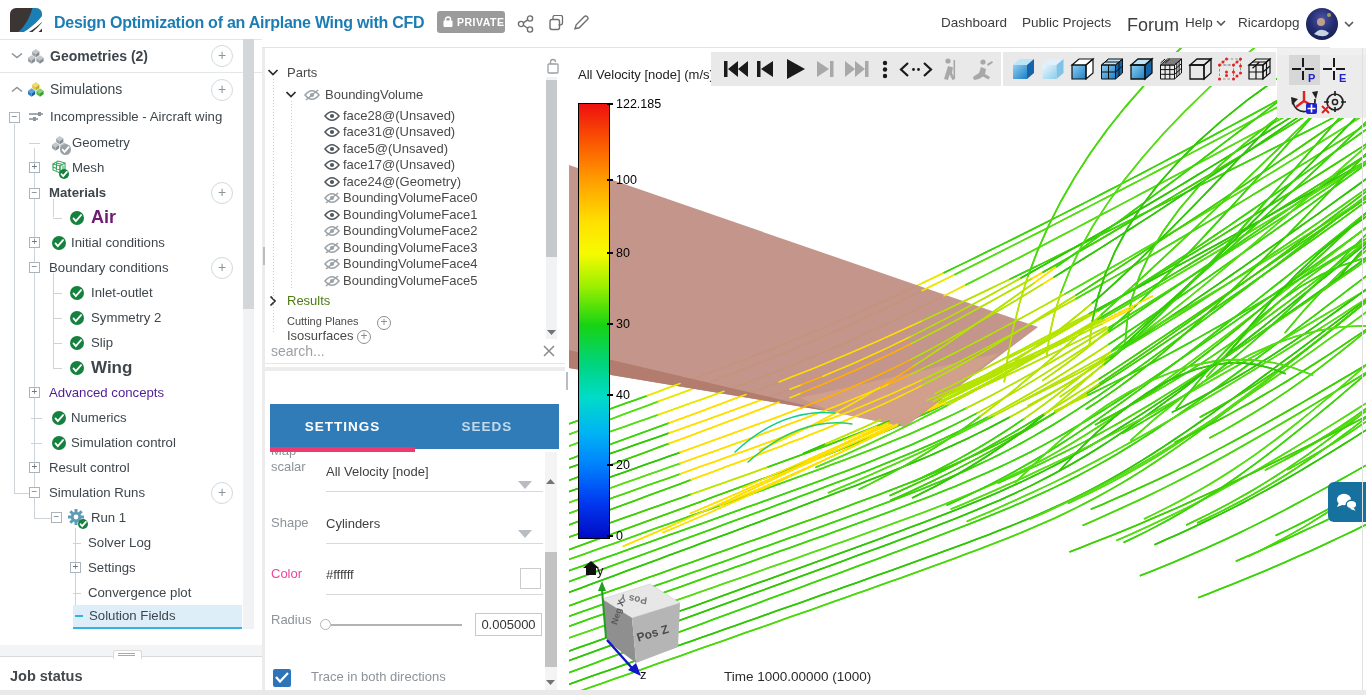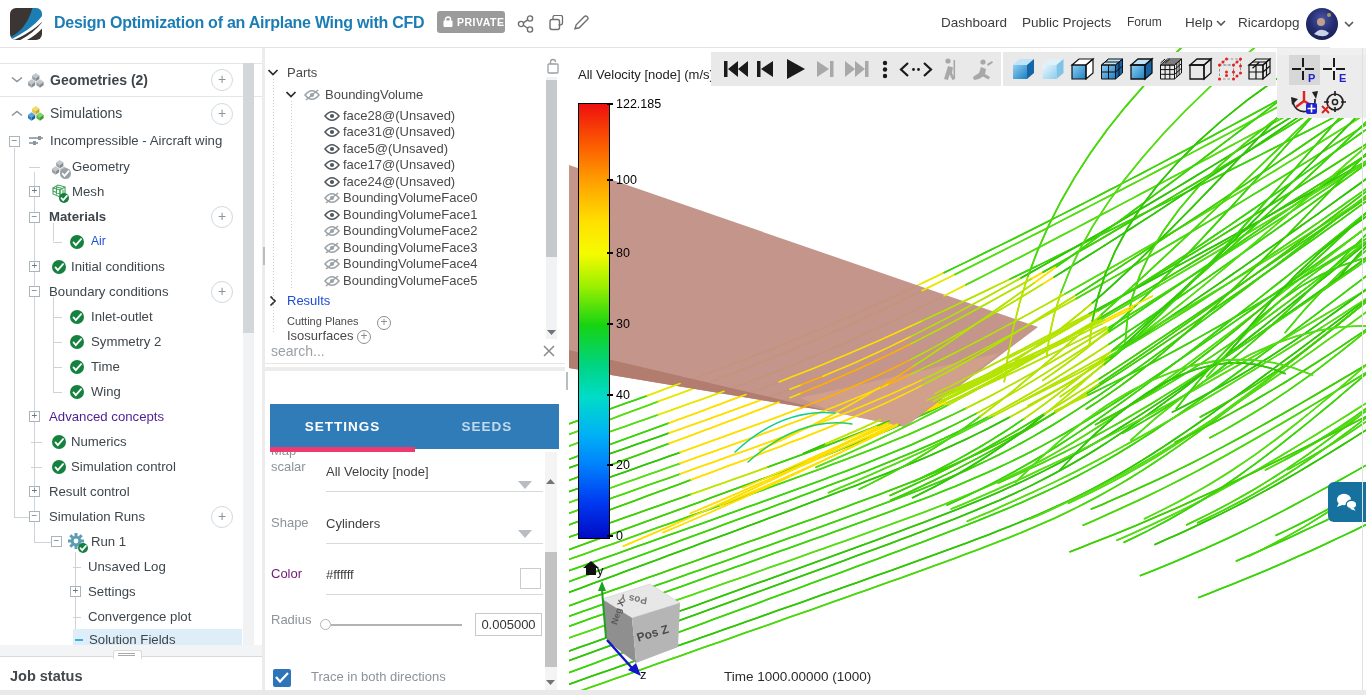--- a/index.html
+++ b/index.html
@@ -618,21 +618,21 @@
         <circle cx="13" cy="14.5" r="2.6"></circle>
         <circle cx="4" cy="9" r="2.6"></circle>
 <path d="M6.3,7.8 L10.7,4.9 M6.3,10.2 L10.7,13.3"></path>
 <rect x="33" y="4.5" width="9.5" height="10" rx="2"></rect>
         <path d="M36,4.5 v-2.2 a2,2 0 0 1 2,-2 h5.5 a2,2 0 0 1 2,2 v5.5 a2,2 0 0 1 -2,2 h-2" stroke-width="1.3"></path>
 <path d="M58,13.8 l1.2,-4 8.2,-8.2 a1.6,1.6 0 0 1 2.6,0 l0.4,0.4 a1.6,1.6 0 0 1 0,2.6 l-8.2,8.2 z"></path>
 </g>
     </svg>
 <div style="position:absolute;left:941px;top:15px;font-size:13.5px;color:#3d3d3d">Dashboard</div>
 <div style="position:absolute;left:1022px;top:15px;font-size:13.5px;color:#3d3d3d">Public Projects</div>
-<div style="position:absolute;left:1127px;top:15px;font-size:12px;color:#3d3d3d">Forum</div>
+<div style="position:absolute;left:1127px;top:15px;font-size:18px;color:#3d3d3d">Forum</div>
 <div style="position:absolute;left:1185px;top:15px;font-size:13.5px;color:#3d3d3d">Help</div>
 <svg width="10" height="6" style="position:absolute;left:1216px;top:20px">
       <path d="M1,1 l4,4 4,-4" stroke="#555" stroke-width="1.6" fill="none"></path>
     </svg>
 <div style="position:absolute;left:1238px;top:15px;font-size:13.5px;color:#3d3d3d">Ricardopg</div>
 <svg width="32" height="32" style="position:absolute;left:1306px;top:8px">
 <defs>
         <radialGradient id="av" cx="0.5" cy="0.35" r="0.8">
           <stop offset="0" stop-color="#4a55a8"></stop>
           <stop offset="0.5" stop-color="#232c6e"></stop>
@@ -641,21 +641,21 @@
       </defs>
 <circle cx="16" cy="16" r="16" fill="url(#av)"></circle>
 <circle cx="15" cy="14" r="4" fill="#c0a088"></circle>
       <path d="M8,26 q7,-8 15,-1 q-4,6 -15,1z" fill="#c8d4e4"></path>
 <circle cx="23" cy="7" r="2" fill="#c8b050" opacity="0.8"></circle>
     </svg>
 <svg width="10" height="6" style="position:absolute;left:1344px;top:21px">
       <path d="M1,1 l4,4 4,-4" stroke="#555" stroke-width="1.6" fill="none"></path>
     </svg>
 </div>
-<div style="position:absolute;left:0;top:56px;width:262px;height:597px;background:#fff;overflow:hidden">
+<div style="position:absolute;left:0;top:32px;width:262px;height:597px;background:#fff;overflow:hidden">
     <div style="position:absolute;left:0;top:7px;width:262px;height:1px;background:#e4e7e9"></div>
     <div style="position:absolute;left:0;top:40px;width:262px;height:1px;background:#e4e7e9"></div>
     <svg width="12" height="8" style="position:absolute;left:11px;top:20px">
       <path d="M1,1.5 l5,4 5,-4" stroke="#8a959c" stroke-width="1.6" fill="none"></path>
     </svg>
     <svg width="16" height="15" style="position:absolute;left:28px;top:17px">
       <path d="M4.2,2.6 l3.6,-2.6 3.6,2.6 -3.6,2.6 z" fill="#c2c8cc"></path>
       <path d="M4.2,2.6 l3.6,2.6 v3.4 l-3.6,-2.6 z" fill="#9aa2a8"></path>
       <path d="M11.4,2.6 l-3.6,2.6 v3.4 l3.6,-2.6 z" fill="#848d93"></path>
       <path d="M0,8.8 l3.6,-2.6 3.6,2.6 -3.6,2.6 z" fill="#c2c8cc"></path>
@@ -731,21 +731,21 @@
     <div style="position:absolute;left:72px;top:127.6px;font-size:13.2px;font-weight:normal;color:#3e464c;white-space:nowrap;line-height:15.8px">Mesh</div>
     <div style="position:absolute;left:29px;top:155.5px;width:11px;height:11px;border:1px solid #aab4ba;box-sizing:border-box;font-size:10px;line-height:8px;text-align:center;color:#6a767e;background:#fff">−</div>
     <div style="position:absolute;left:49px;top:153.1px;font-size:13.2px;font-weight:bold;color:#3e464c;white-space:nowrap;line-height:15.8px">Materials</div>
     <div style="position:absolute;left:211px;top:150px;width:22px;height:22px;border:1px solid #d3d9dc;border-radius:50%;box-sizing:border-box;color:#8a959c;font-size:14px;line-height:19px;text-align:center">+</div>
     <div style="position:absolute;left:53px;top:167px;width:1px;height:18px;background:#cdd3d7"></div>
     <div style="position:absolute;left:53px;top:185.5px;width:9px;height:1px;background:#cdd3d7"></div>
     <svg width="14" height="14" style="position:absolute;left:70px;top:178.5px">
       <circle cx="7" cy="7" r="7" fill="#15813f"></circle>
       <path d="M3.5,7.3500000000000005 l2.31,2.66 l5.25,-5.95" stroke="#fff" stroke-width="1.8" fill="none" stroke-linecap="round"></path>
     </svg>
-    <div style="position:absolute;left:91px;top:177.6px;font-size:12px;font-weight:normal;color:#1d4ed8;white-space:nowrap;line-height:15.8px">Air</div>
+    <div style="position:absolute;left:91px;top:177.6px;font-size:18px;font-weight:bold;color:#701a75;white-space:nowrap;line-height:15.8px">Air</div>
     <div style="position:absolute;left:29px;top:205.0px;width:11px;height:11px;border:1px solid #aab4ba;box-sizing:border-box;font-size:10px;line-height:8px;text-align:center;color:#6a767e;background:#fff">+</div>
     <svg width="14" height="14" style="position:absolute;left:52px;top:203.5px">
       <circle cx="7" cy="7" r="7" fill="#15813f"></circle>
       <path d="M3.5,7.3500000000000005 l2.31,2.66 l5.25,-5.95" stroke="#fff" stroke-width="1.8" fill="none" stroke-linecap="round"></path>
     </svg>
     <div style="position:absolute;left:71px;top:202.6px;font-size:13.2px;font-weight:normal;color:#3e464c;white-space:nowrap;line-height:15.8px">Initial conditions</div>
     <div style="position:absolute;left:29px;top:230.0px;width:11px;height:11px;border:1px solid #aab4ba;box-sizing:border-box;font-size:10px;line-height:8px;text-align:center;color:#6a767e;background:#fff">−</div>
     <div style="position:absolute;left:49px;top:227.6px;font-size:13.2px;font-weight:normal;color:#3e464c;white-space:nowrap;line-height:15.8px">Boundary conditions</div>
     <div style="position:absolute;left:211px;top:224.5px;width:22px;height:22px;border:1px solid #d3d9dc;border-radius:50%;box-sizing:border-box;color:#8a959c;font-size:14px;line-height:19px;text-align:center">+</div>
     <div style="position:absolute;left:53px;top:241px;width:1px;height:94.5px;background:#cdd3d7"></div>
@@ -759,27 +759,27 @@
     <svg width="14" height="14" style="position:absolute;left:70px;top:278.5px">
       <circle cx="7" cy="7" r="7" fill="#15813f"></circle>
       <path d="M3.5,7.3500000000000005 l2.31,2.66 l5.25,-5.95" stroke="#fff" stroke-width="1.8" fill="none" stroke-linecap="round"></path>
     </svg>
     <div style="position:absolute;left:91px;top:277.6px;font-size:13.2px;font-weight:normal;color:#3e464c;white-space:nowrap;line-height:15.8px">Symmetry 2</div>
     <div style="position:absolute;left:53px;top:310.5px;width:9px;height:1px;background:#cdd3d7"></div>
     <svg width="14" height="14" style="position:absolute;left:70px;top:303.5px">
       <circle cx="7" cy="7" r="7" fill="#15813f"></circle>
       <path d="M3.5,7.3500000000000005 l2.31,2.66 l5.25,-5.95" stroke="#fff" stroke-width="1.8" fill="none" stroke-linecap="round"></path>
     </svg>
-    <div style="position:absolute;left:91px;top:302.6px;font-size:13.2px;font-weight:normal;color:#3e464c;white-space:nowrap;line-height:15.8px">Time</div>
+    <div style="position:absolute;left:91px;top:302.6px;font-size:13.2px;font-weight:normal;color:#3e464c;white-space:nowrap;line-height:15.8px">Slip</div>
     <div style="position:absolute;left:53px;top:335.5px;width:9px;height:1px;background:#cdd3d7"></div>
     <svg width="14" height="14" style="position:absolute;left:70px;top:328.5px">
       <circle cx="7" cy="7" r="7" fill="#15813f"></circle>
       <path d="M3.5,7.3500000000000005 l2.31,2.66 l5.25,-5.95" stroke="#fff" stroke-width="1.8" fill="none" stroke-linecap="round"></path>
     </svg>
-    <div style="position:absolute;left:91px;top:327.6px;font-size:13px;font-weight:normal;color:#3e464c;white-space:nowrap;line-height:15.8px">Wing</div>
+    <div style="position:absolute;left:91px;top:327.6px;font-size:17px;font-weight:bold;color:#3e464c;white-space:nowrap;line-height:15.8px">Wing</div>
     <div style="position:absolute;left:29px;top:355.0px;width:11px;height:11px;border:1px solid #aab4ba;box-sizing:border-box;font-size:10px;line-height:8px;text-align:center;color:#6a767e;background:#fff">+</div>
     <div style="position:absolute;left:49px;top:352.6px;font-size:13.2px;font-weight:normal;color:#4c1d95;white-space:nowrap;line-height:15.8px">Advanced concepts</div>
     <svg width="14" height="14" style="position:absolute;left:52px;top:378.5px">
       <circle cx="7" cy="7" r="7" fill="#15813f"></circle>
       <path d="M3.5,7.3500000000000005 l2.31,2.66 l5.25,-5.95" stroke="#fff" stroke-width="1.8" fill="none" stroke-linecap="round"></path>
     </svg>
     <div style="position:absolute;left:71px;top:377.6px;font-size:13.2px;font-weight:normal;color:#3e464c;white-space:nowrap;line-height:15.8px">Numerics</div>
     <svg width="14" height="14" style="position:absolute;left:52px;top:403.5px">
       <circle cx="7" cy="7" r="7" fill="#15813f"></circle>
       <path d="M3.5,7.3500000000000005 l2.31,2.66 l5.25,-5.95" stroke="#fff" stroke-width="1.8" fill="none" stroke-linecap="round"></path>
@@ -806,21 +806,21 @@
       <circle cx="9" cy="9" r="2.4" fill="#fff"></circle>
     </svg>
     <svg width="10" height="10" style="position:absolute;left:78px;top:487px">
       <circle cx="5" cy="5" r="5" fill="#15813f"></circle>
       <path d="M2.5,5.25 l1.6500000000000001,1.9 l3.75,-4.25" stroke="#fff" stroke-width="1.8" fill="none" stroke-linecap="round"></path>
     </svg>
     <div style="position:absolute;left:91px;top:477.6px;font-size:13.2px;font-weight:normal;color:#3e464c;white-space:nowrap;line-height:15.8px">Run 1</div>
     <div style="position:absolute;left:75px;top:496px;width:1px;height:88px;background:#cdd3d7"></div>
     <div style="position:absolute;left:73px;top:510.5px;width:8px;height:1px;background:#cdd3d7"></div>
     <div style="position:absolute;left:73px;top:560.5px;width:8px;height:1px;background:#cdd3d7"></div>
-    <div style="position:absolute;left:88px;top:502.6px;font-size:13.2px;font-weight:normal;color:#3e464c;white-space:nowrap;line-height:15.8px">Unsaved Log</div>
+    <div style="position:absolute;left:88px;top:502.6px;font-size:13.2px;font-weight:normal;color:#3e464c;white-space:nowrap;line-height:15.8px">Solver Log</div>
     <div style="position:absolute;left:88px;top:527.6px;font-size:13.2px;font-weight:normal;color:#3e464c;white-space:nowrap;line-height:15.8px">Settings</div>
     <div style="position:absolute;left:88px;top:552.6px;font-size:13.2px;font-weight:normal;color:#3e464c;white-space:nowrap;line-height:15.8px">Convergence plot</div>
     <div style="position:absolute;left:70px;top:530.0px;width:11px;height:11px;border:1px solid #aab4ba;box-sizing:border-box;font-size:10px;line-height:8px;text-align:center;color:#6a767e;background:#fff">+</div>
     <div style="position:absolute;left:73px;top:573px;width:169px;height:22px;background:#ddeef8"></div>
     <div style="position:absolute;left:73px;top:595px;width:169px;height:2px;background:#35b1e4"></div>
     <div style="position:absolute;left:75px;top:583px;width:8px;height:2px;background:#35b1e4"></div>
     <div style="position:absolute;left:89px;top:576.1px;font-size:13.2px;font-weight:normal;color:#3e464c;white-space:nowrap;line-height:15.8px">Solution Fields</div>
     <div style="position:absolute;left:243px;top:7px;width:11px;height:590px;background:#f1f2f3"></div>
     <div style="position:absolute;left:243px;top:7px;width:11px;height:270px;background:#d4d7d9"></div>
   </div>
@@ -869,21 +869,21 @@
     <div style="position:absolute;left:78px;top:92.5px;font-size:13px;color:#4a4a4a;white-space:nowrap;line-height:16px">face5@(Unsaved)</div>
     <svg width="16" height="12" style="position:absolute;left:59px;top:111.0px">
       <path d="M1,6 q7,-8.5 14,0 q-7,8.5 -14,0 z" fill="none" stroke="#4f565c" stroke-width="1.5"></path>
       <circle cx="8" cy="6" r="2.1" fill="#4f565c"></circle>
     </svg>
     <div style="position:absolute;left:78px;top:109.0px;font-size:13px;color:#4a4a4a;white-space:nowrap;line-height:16px">face17@(Unsaved)</div>
     <svg width="16" height="12" style="position:absolute;left:59px;top:127.5px">
       <path d="M1,6 q7,-8.5 14,0 q-7,8.5 -14,0 z" fill="none" stroke="#4f565c" stroke-width="1.5"></path>
       <circle cx="8" cy="6" r="2.1" fill="#4f565c"></circle>
     </svg>
-    <div style="position:absolute;left:78px;top:125.5px;font-size:13px;color:#4a4a4a;white-space:nowrap;line-height:16px">face24@(Unsaved)</div>
+    <div style="position:absolute;left:78px;top:125.5px;font-size:13px;color:#4a4a4a;white-space:nowrap;line-height:16px">face24@(Geometry)</div>
     <svg width="16" height="12" style="position:absolute;left:59px;top:144.0px">
       <path d="M1,6 q7,-8.5 14,0 q-7,8.5 -14,0 z" fill="none" stroke="#9aa2a8" stroke-width="1.5"></path>
       <circle cx="8" cy="6" r="2.1" fill="#9aa2a8"></circle>
       <line x1="2" y1="11" x2="14" y2="1" stroke="#9aa2a8" stroke-width="1.5"></line>
     </svg>
     <div style="position:absolute;left:78px;top:142.0px;font-size:13px;color:#4a4a4a;white-space:nowrap;line-height:16px">BoundingVolumeFace0</div>
     <svg width="16" height="12" style="position:absolute;left:59px;top:160.5px">
       <path d="M1,6 q7,-8.5 14,0 q-7,8.5 -14,0 z" fill="none" stroke="#4f565c" stroke-width="1.5"></path>
       <circle cx="8" cy="6" r="2.1" fill="#4f565c"></circle>
     </svg>
@@ -908,21 +908,21 @@
     <div style="position:absolute;left:78px;top:208.0px;font-size:13px;color:#4a4a4a;white-space:nowrap;line-height:16px">BoundingVolumeFace4</div>
     <svg width="16" height="12" style="position:absolute;left:59px;top:226.5px">
       <path d="M1,6 q7,-8.5 14,0 q-7,8.5 -14,0 z" fill="none" stroke="#9aa2a8" stroke-width="1.5"></path>
       <circle cx="8" cy="6" r="2.1" fill="#9aa2a8"></circle>
       <line x1="2" y1="11" x2="14" y2="1" stroke="#9aa2a8" stroke-width="1.5"></line>
     </svg>
     <div style="position:absolute;left:78px;top:224.5px;font-size:13px;color:#4a4a4a;white-space:nowrap;line-height:16px">BoundingVolumeFace5</div>
     <svg width="11" height="11" style="position:absolute;left:4px;top:247.5px">
       <path d="M1.5,0.5 l4.5,4.5 -4.5,4.5" stroke="#2b2b2b" stroke-width="1.7" fill="none"></path>
     </svg>
-    <div style="position:absolute;left:22px;top:244.5px;font-size:13px;color:#1d4ed8;white-space:nowrap;line-height:16px">Results</div>
+    <div style="position:absolute;left:22px;top:244.5px;font-size:13px;color:#4d7c0f;white-space:nowrap;line-height:16px">Results</div>
     <div style="position:absolute;left:22px;top:264.5px;font-size:11px;color:#4a4a4a;white-space:nowrap;line-height:16px">Cutting Planes</div>
     <div style="position:absolute;left:112px;top:267.5px;width:14px;height:14px;border:1.3px solid #8a8f94;border-radius:50%;box-sizing:border-box;color:#8a8f94;font-size:12px;line-height:10.5px;text-align:center">+</div>
     <div style="position:absolute;left:22px;top:280px;font-size:13px;color:#4a4a4a;white-space:nowrap;line-height:16px">Isosurfaces</div>
     <div style="position:absolute;left:92px;top:282px;width:14px;height:14px;border:1.3px solid #8a8f94;border-radius:50%;box-sizing:border-box;color:#8a8f94;font-size:12px;line-height:10.5px;text-align:center">+</div>
     <div style="position:absolute;left:8px;top:31px;width:1px;height:255px;background-image:linear-gradient(#c9cdd0 1px,transparent 1px);background-size:1px 3px"></div>
     <div style="position:absolute;left:26px;top:53px;width:1px;height:187px;background-image:linear-gradient(#c9cdd0 1px,transparent 1px);background-size:1px 3px"></div>
     <div style="position:absolute;left:281px;top:29px;width:11px;height:262px;background:#f1f2f3"></div>
     <div style="position:absolute;left:281px;top:32px;width:11px;height:177px;background:#c6c9cb"></div>
     <svg width="11" height="8" style="position:absolute;left:281px;top:280px">
       <polygon points="1,2 10,2 5.5,7" fill="#6f7478"></polygon>
@@ -943,21 +943,21 @@
       <svg width="14" height="8" style="position:absolute;left:253px;top:29px">
         <polygon points="0,0 14,0 7,8" fill="#b9bdc1"></polygon>
       </svg>
       <div style="position:absolute;left:61px;top:38.5px;width:217px;height:1px;background:#d9d9d9"></div>
       <div style="position:absolute;left:6px;top:63px;font-size:13px;color:#8d9399">Shape</div>
       <div style="position:absolute;left:61px;top:64px;font-size:13px;color:#3f3f3f">Cylinders</div>
       <svg width="14" height="8" style="position:absolute;left:253px;top:78px">
         <polygon points="0,0 14,0 7,8" fill="#b9bdc1"></polygon>
       </svg>
       <div style="position:absolute;left:61px;top:91px;width:217px;height:1px;background:#d9d9d9"></div>
-      <div style="position:absolute;left:6px;top:114px;font-size:13px;color:#701a75">Color</div>
+      <div style="position:absolute;left:6px;top:114px;font-size:13px;color:#ec4899">Color</div>
       <div style="position:absolute;left:61px;top:115px;font-size:13px;color:#3f3f3f">#ffffff</div>
       <div style="position:absolute;left:255px;top:115.5px;width:21px;height:21px;border:1px solid #ccc;box-sizing:border-box;background:#fff"></div>
       <div style="position:absolute;left:61px;top:142px;width:217px;height:1px;background:#d9d9d9"></div>
       <div style="position:absolute;left:6px;top:160px;font-size:13px;color:#8d9399">Radius</div>
       <div style="position:absolute;left:55px;top:167px;width:11px;height:11px;border:1.5px solid #b3b3b3;border-radius:50%;box-sizing:border-box;background:#fff"></div>
       <div style="position:absolute;left:66px;top:171.5px;width:131px;height:2px;background:#b3b3b3"></div>
       <div style="position:absolute;left:210px;top:160.5px;width:67px;height:23px;border:1px solid #c9c9c9;box-sizing:border-box;font-size:13px;color:#333;text-align:center;line-height:21px">0.005000</div>
       <div style="position:absolute;left:7.5px;top:216.5px;width:18px;height:18px;background:#2e74b8;border-radius:2px"></div>
       <svg width="14" height="11" style="position:absolute;left:9.5px;top:220px">
         <path d="M1,5 l4,4.5 L13,1" stroke="#fff" stroke-width="2.2" fill="none"></path>

